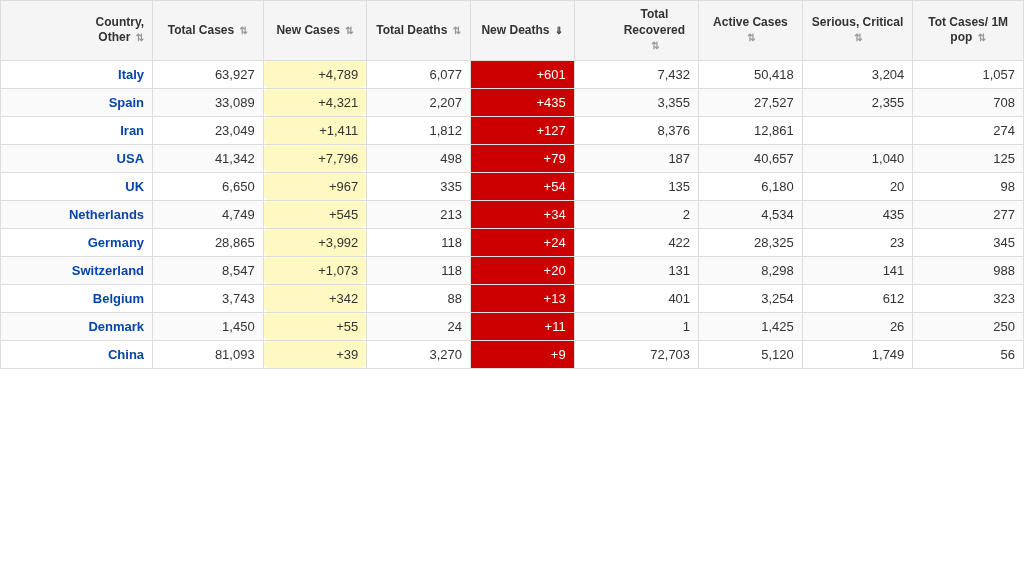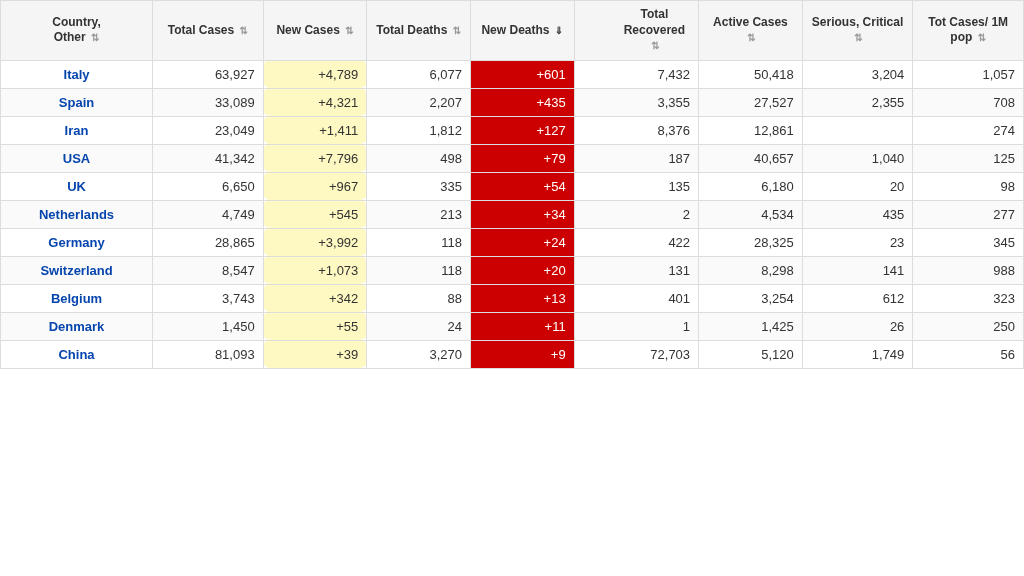--- a/index.html
+++ b/index.html
@@ -22,21 +22,21 @@
     }
     th {
       background: #f5f5f5;
       font-weight: bold;
       text-align: center;
       font-size: 12px;
       line-height: 1.3;
       color: #333;
     }
     th:first-child, td:first-child {
-      text-align: center;
+      text-align: right;
     }
     .sort-icon {
       display: inline-block;
       font-size: 10px;
       color: #999;
       margin-left: 2px;
     }
     .sort-icon-active {
       color: #333;
     }

